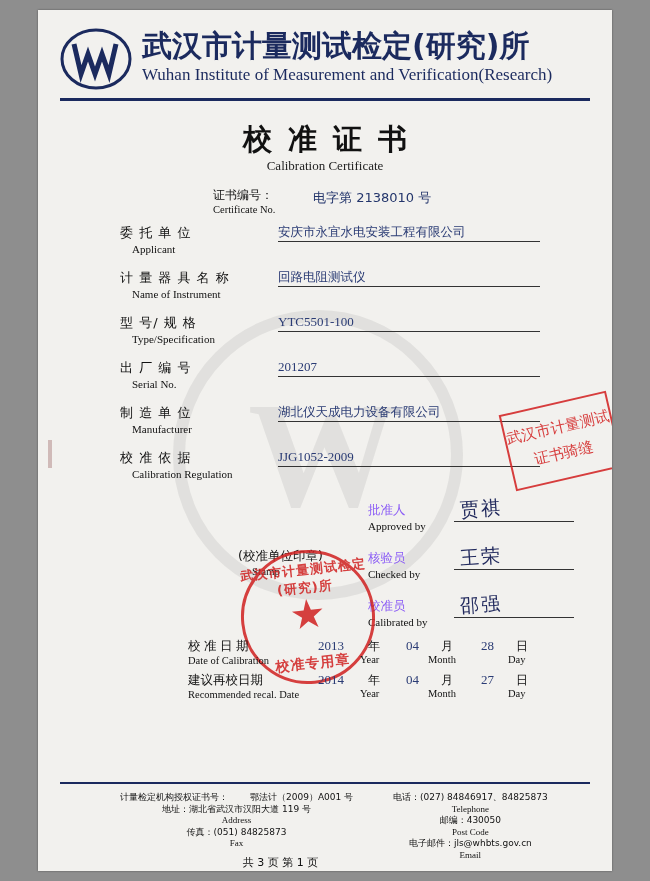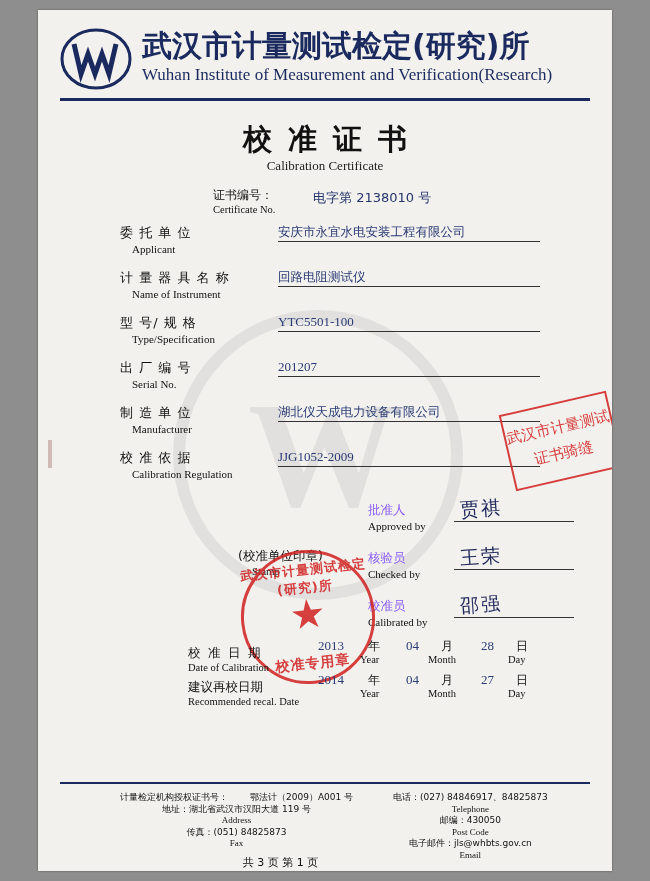--- a/index.html
+++ b/index.html
@@ -340,24 +340,23 @@
   .date-row {
     position: relative;
     height: 34px;
   }
   .date-label {
     position: absolute;
     left: 0; top: 0;
     width: 132px;
   }
   .date-label .cn {
-    font-family: Liberation Mono, monospace;
+    font-family: Liberation Sans, sans-serif;
     font-size: 12.5px;
     color: #111;
-    margin-top: 7px;
   }
   .date-label .en {
     font-family: "Liberation Serif", serif;
     font-size: 10.5px;
     color: #111;
   }
   .date-val {
     position: absolute;
     font-family: "Liberation Serif", serif;
     font-size: 13px;

